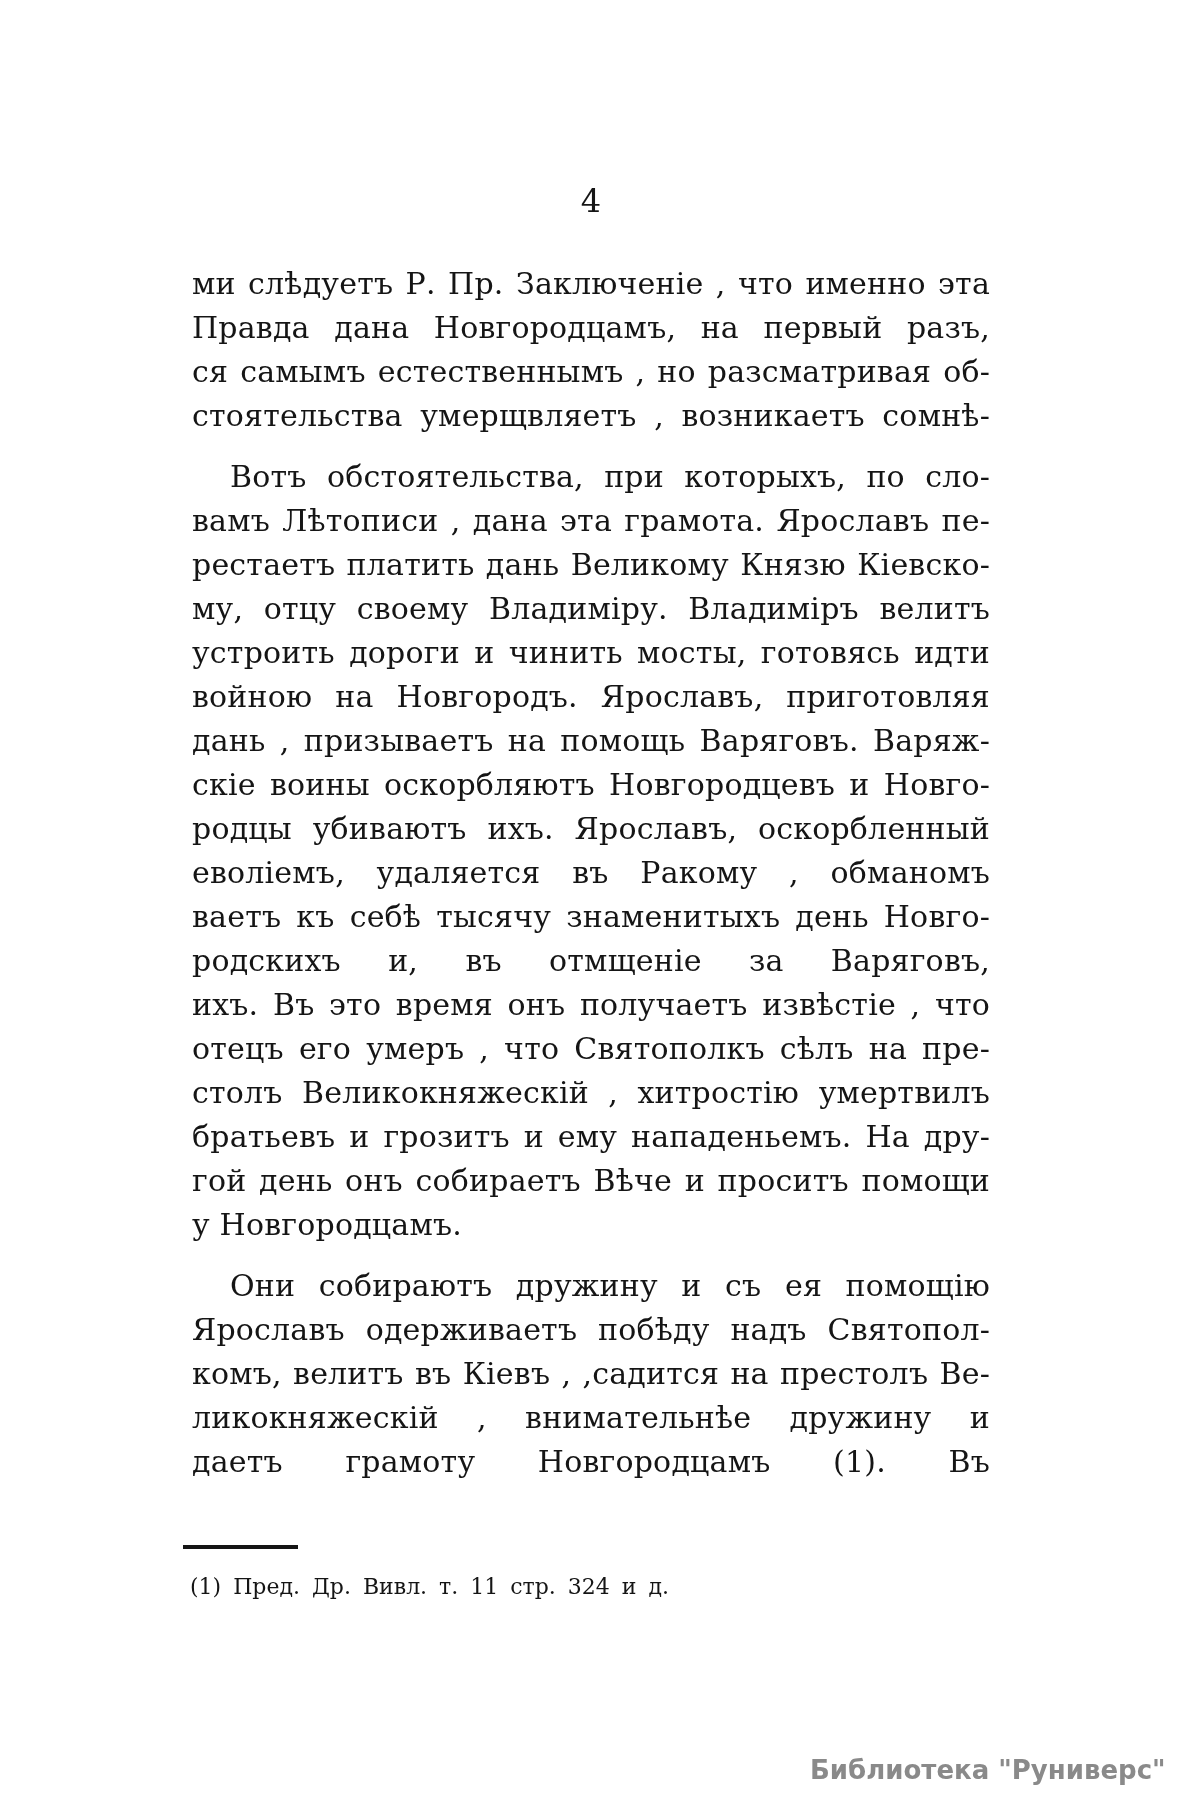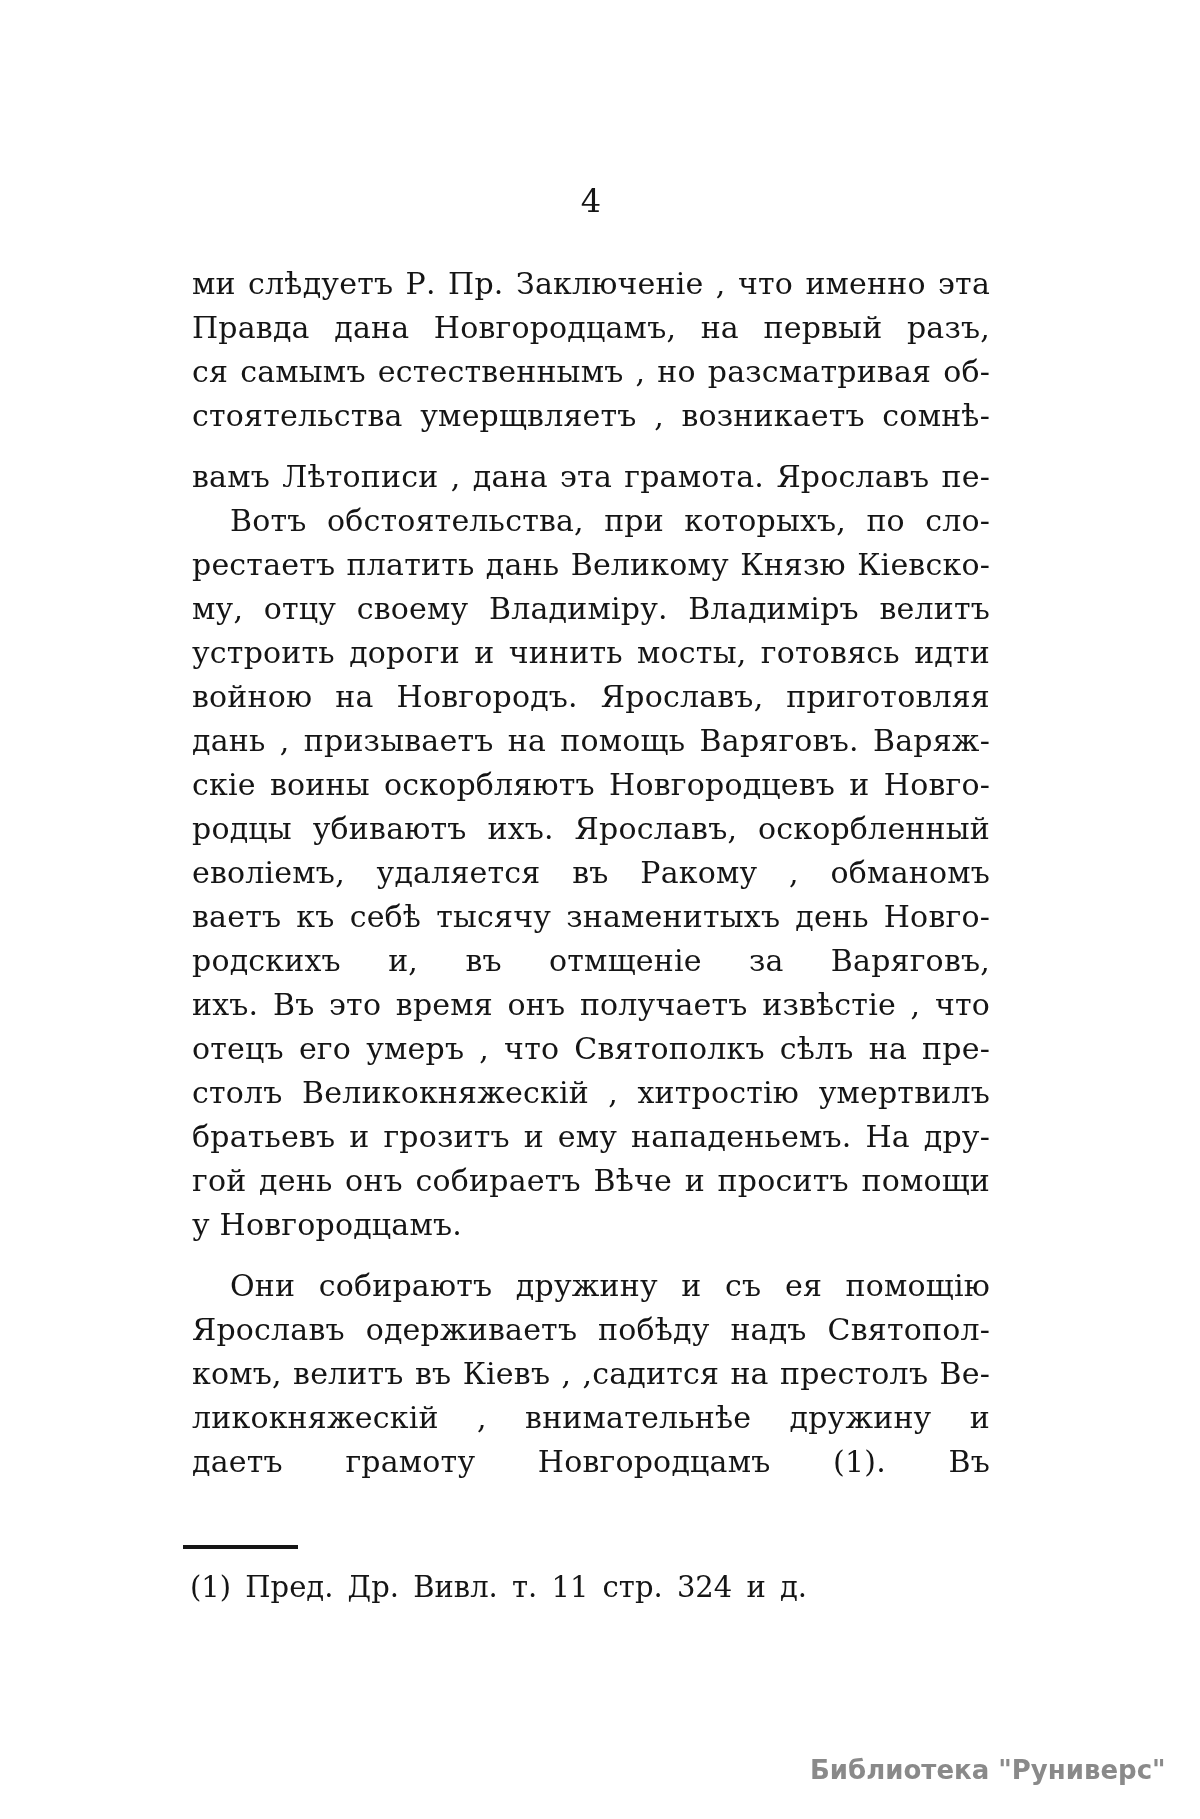--- a/index.html
+++ b/index.html
@@ -56,21 +56,21 @@
     top: 1545px;
     width: 115px;
     height: 4px;
     background: #151515;
   }
   .footnote {
     position: absolute;
     left: 190px;
     top: 1568px;
     width: 700px;
-    font-size: 29px;
+    font-size: 22px;
     line-height: 38px;
     word-spacing: 5px;
   }
   .watermark {
     position: absolute;
     left: 810px;
     top: 1754px;
     font-family: "DejaVu Sans", "Liberation Sans", sans-serif;
     font-weight: 600;
     font-size: 26px;
@@ -88,22 +88,22 @@
   <div class="text-block">
 
     <div class="para">
       <div class="line">ми слѣдуетъ Р. Пр. Заключеніе , что именно эта</div>
       <div class="line">Правда дана Новгородцамъ, на первый разъ, кажет-</div>
       <div class="line">ся самымъ естественнымъ , но разсматривая об-</div>
       <div class="line">стоятельства умерщвляетъ , возникаетъ сомнѣ-</div>
     </div>
 
     <div class="para">
+      <div class="line indent">Вотъ обстоятельства, при которыхъ, по сло-</div>
       <div class="line">вамъ Лѣтописи , дана эта грамота. Ярославъ пе-</div>
-      <div class="line indent">Вотъ обстоятельства, при которыхъ, по сло-</div>
       <div class="line">рестаетъ платить дань Великому Князю Кіевско-</div>
       <div class="line">му, отцу своему Владиміру. Владиміръ велитъ</div>
       <div class="line">устроить дороги и чинить мосты, готовясь идти</div>
       <div class="line">войною на Новгородъ. Ярославъ, приготовляя обо-</div>
       <div class="line">дань , призываетъ на помощь Варяговъ. Варяж-</div>
       <div class="line">скіе воины оскорбляютъ Новгородцевъ и Новго-</div>
       <div class="line">родцы убиваютъ ихъ. Ярославъ, оскорбленный сво-</div>
       <div class="line">еволіемъ, удаляется въ Ракому , обманомъ призы-</div>
       <div class="line">ваетъ къ себѣ тысячу знаменитыхъ день Новго-</div>
       <div class="line">родскихъ и, въ отмщеніе за Варяговъ, умерщвляетъ</div>

